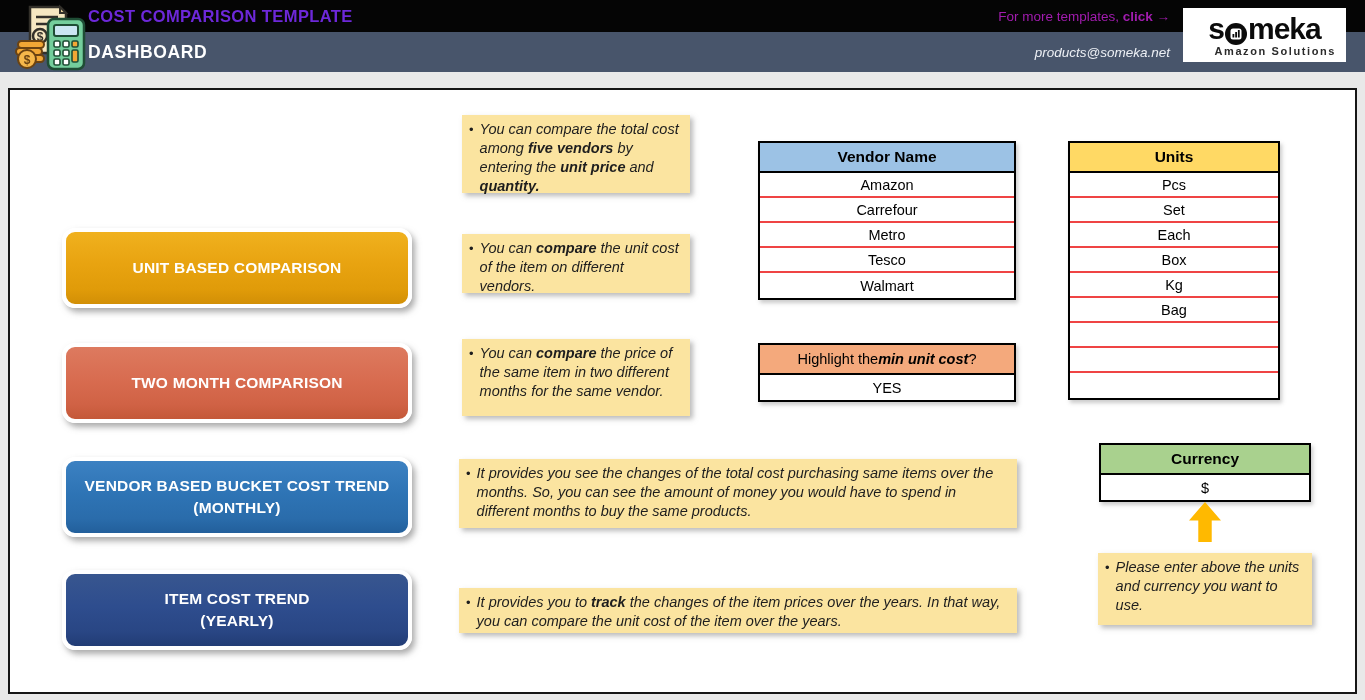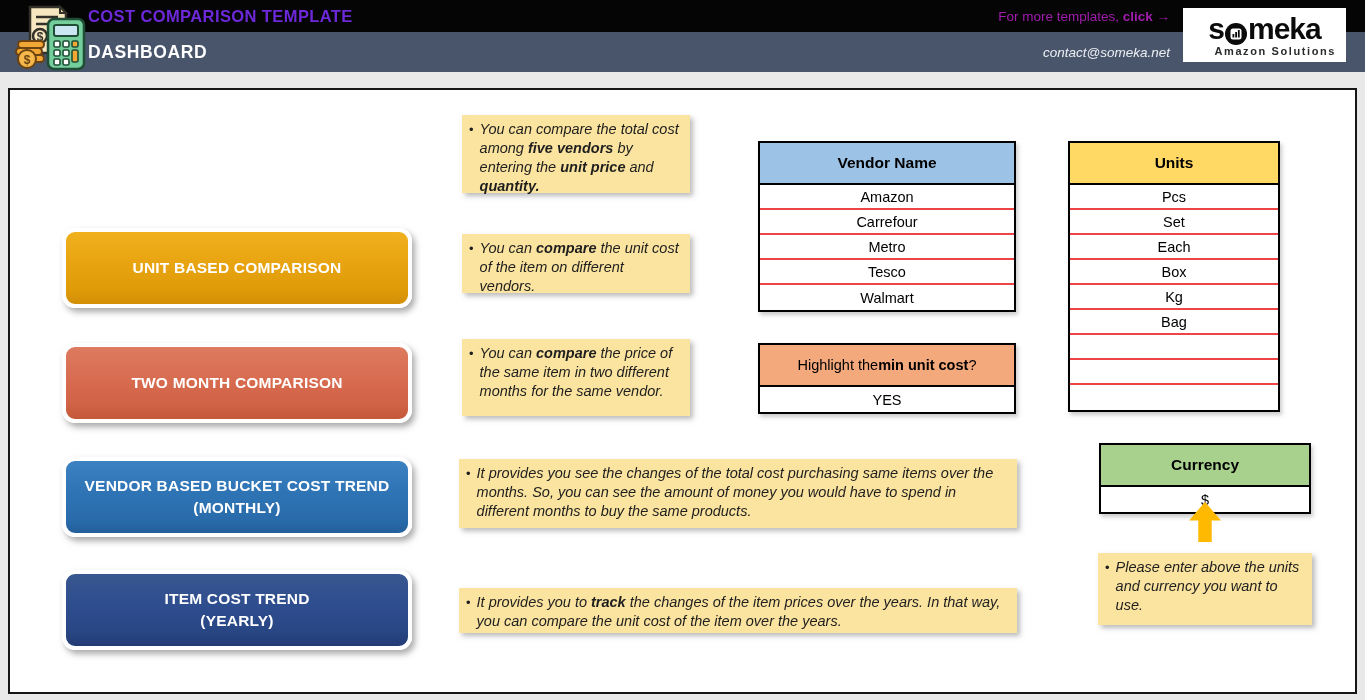--- a/index.html
+++ b/index.html
@@ -75,35 +75,35 @@
   .note-4 { left:459px; top:459px; width:558px; height:69px; }
   .note-5 { left:459px; top:588px; width:558px; height:45px; }
   .note-6 { left:1098px; top:553px; width:214px; height:72px; }
 
   
   .xtable {
     position:absolute; background:#FFFFFF; border:2px solid #000;
     box-shadow:2px 3px 4px rgba(140,140,140,.45);
   }
   .xtable .hdr {
-    height:42px; display:flex; align-items:center; justify-content:center;
+    height:30px; display:flex; align-items:center; justify-content:center;
     font-weight:bold; font-size:15.5px; border-bottom:2px solid #000;
   }
   .xtable .cell {
     height:25px; display:flex; align-items:center; justify-content:center;
     font-size:14.5px; border-bottom:2px solid #ef4444;
   }
   .xtable .cell:last-child { border-bottom:none; }
   .tbl-vendor   { left:758px; top:141px; width:258px; }
   .tbl-vendor .hdr { background:#9CC2E5; }
   .tbl-units    { left:1068px; top:141px; width:212px; }
   .tbl-units .hdr { background:#FFD964; }
   .tbl-highlight{ left:758px; top:343px; width:258px; }
   .tbl-highlight .hdr { background:#F4A97C; font-weight:normal; font-size:14.5px; }
-  .tbl-highlight .hdr .seg-b { font-weight:bold; }
+  .tbl-highlight .hdr .seg-b { font-weight:bold;font-style:italic; }
   .tbl-currency { left:1099px; top:443px; width:212px; }
   .tbl-currency .hdr { background:#A9D18E; }
 
   
   .up-arrow {
     position:absolute; left:1189px; top:502px; width:32px; height:40px;
     background:#FFB900;
     clip-path:polygon(50% 0, 100% 46%, 71% 46%, 71% 100%, 29% 100%, 29% 46%, 0 46%);
   }
 </style>
@@ -148,21 +148,21 @@
           <rect x="44" y="56" width="6" height="6" rx="1.5"></rect>
           <rect x="53" y="56" width="6" height="6" rx="1.5"></rect>
         </g>
       </g>
       </svg>
   </div>
 
   <div class="hdr-title">COST COMPARISON TEMPLATE</div>
   <div class="hdr-sub">DASHBOARD</div>
   <div class="hdr-more"><span>For more templates, </span><span class="seg-b">click</span><span class="seg-b"> →</span></div>
-  <div class="hdr-contact">contact@someka.net</div>
+  <div class="hdr-contact">products@someka.net</div>
 
   <div class="logo-box">
     <div class="logo-word">
       <span>s</span>
       <span class="logo-o">
         <svg width="22" height="22" viewBox="0 0 22 22">
           <circle cx="11" cy="11" r="11" fill="#0B0B0B"></circle>
           <rect x="5.5" y="5.5" width="11" height="11" rx="2.5" fill="#FFFFFF"></rect>
           <rect x="7.5" y="11" width="1.8" height="3.5" fill="#0B0B0B"></rect>
           <rect x="10.2" y="9" width="1.8" height="5.5" fill="#0B0B0B"></rect>

